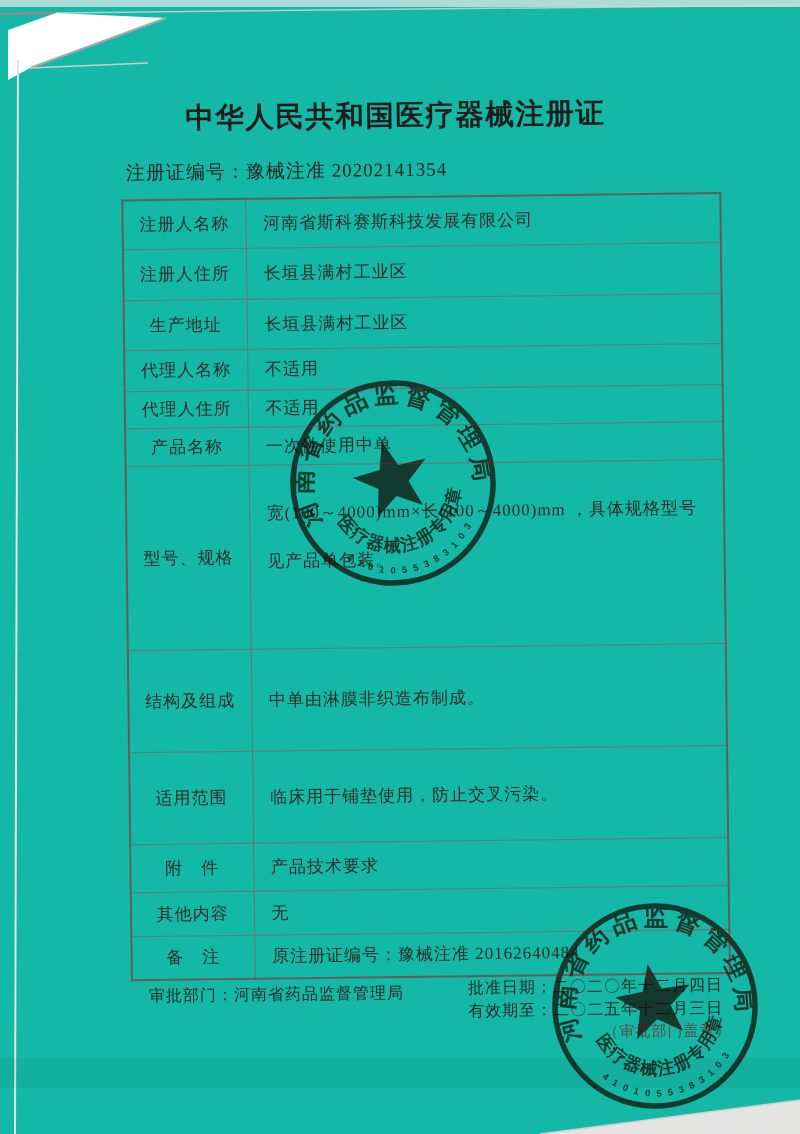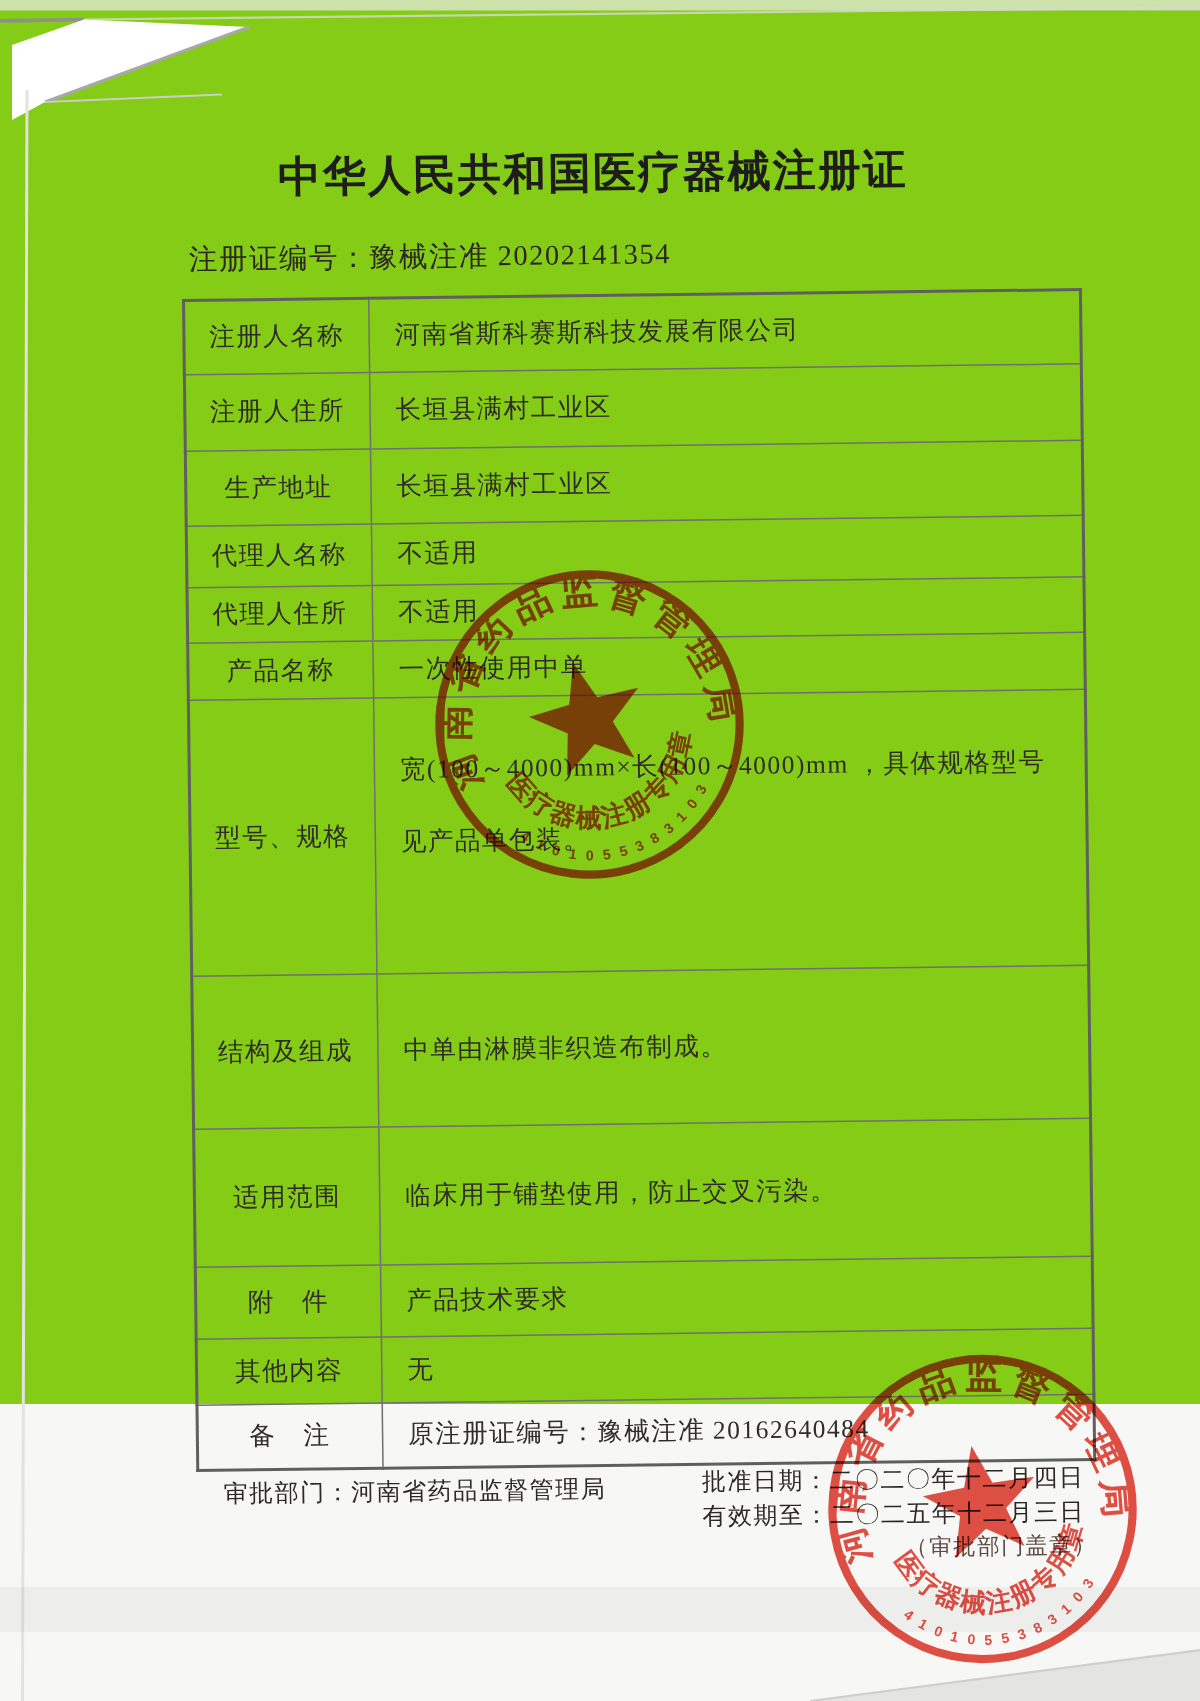--- a/index.html
+++ b/index.html
@@ -1,18 +1,18 @@
 <!DOCTYPE html>
 <html><head>
 <meta charset="utf-8">
 <style>
   html,body{margin:0;padding:0;}
   body{width:800px;height:1134px;overflow:hidden;background:#f7f7f5;
        font-family:"Liberation Serif",serif;color:#2f2c29;}
-  .page{position:relative;width:800px;height:936px;background:#84cc16;}
+  .page{position:relative;width:800px;height:1134px;background:#14b8a6;}
 
   
   .artifacts{position:absolute;left:0;top:0;z-index:3;pointer-events:none;}
 
   
   .content{position:absolute;left:0;top:0;width:800px;height:1134px;
            transform:rotate(-0.7deg);transform-origin:400px 500px;z-index:1;}
 
   .title{position:absolute;left:0;right:0;top:97px;text-align:center;
          font-family:"Liberation Sans",sans-serif;font-weight:bold;

